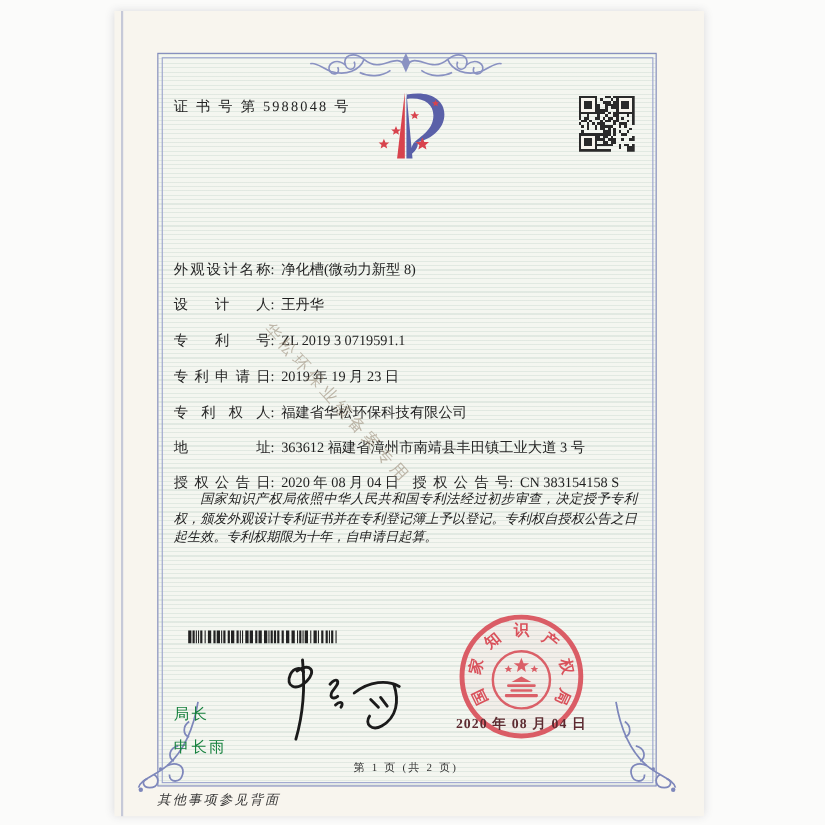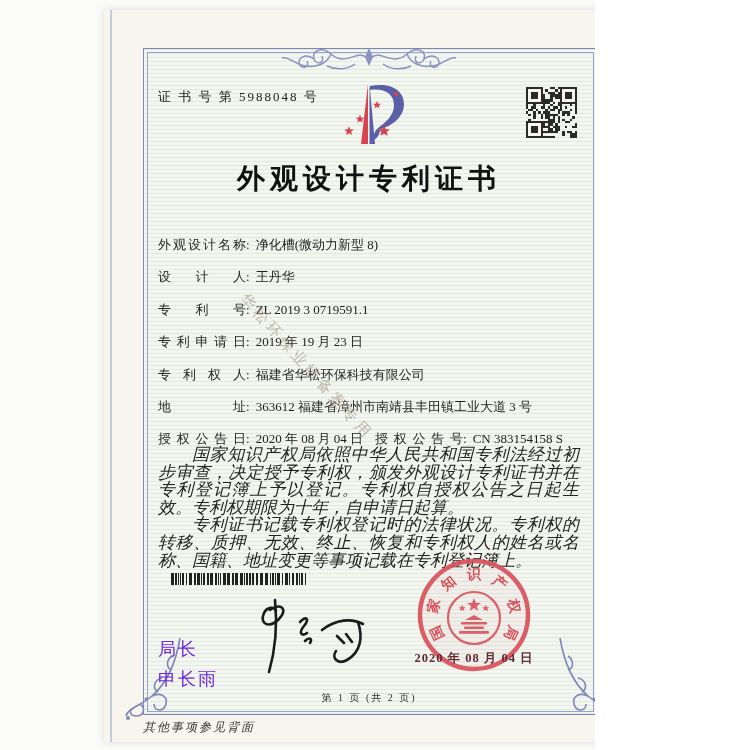--- a/index.html
+++ b/index.html
@@ -1,16 +1,16 @@
 <!DOCTYPE html>
 <html><head>
 <meta charset="utf-8">
 <style>
   html,body{margin:0;padding:0;}
-  .stage{position:relative;width:595px;height:750px;background:#fbfbfa;overflow:hidden;
+  .stage{position:relative;width:750px;height:750px;background:#fbfbfa;overflow:hidden;
          font-family:"Liberation Serif","DejaVu Serif",serif;color:#2b2b2b;}
   .paper{position:absolute;left:104px;top:10px;width:536px;height:732px;
          background:#f8f5ee;box-shadow:0 0 8px rgba(60,60,80,.18);}
   .edge-line{position:absolute;left:110px;top:10px;width:2px;height:732px;
          background:#aab0cd;opacity:.65;}
   .borderbox{position:absolute;left:143px;top:48px;width:452px;height:665px;
          border:1.4px solid #7d86b8;
          background:
            repeating-linear-gradient(180deg, rgba(150,180,168,.20) 0 1px, rgba(0,0,0,0) 1px 4px),
            #f4f6f0;}
@@ -22,26 +22,26 @@
   .logo{position:absolute;left:328px;top:80px;}
   .qr{position:absolute;left:526px;top:87px;}
   .title{position:absolute;left:143px;top:160px;width:452px;text-align:center;
          font-size:28px;font-weight:bold;letter-spacing:5px;color:#111;}
   .fields{position:absolute;left:158px;top:229px;width:424px;font-size:13px;}
   .frow{position:relative;height:32.4px;line-height:32.4px;white-space:nowrap;}
   .flabel{display:inline-flex;justify-content:space-between;width:88px;vertical-align:top;color:#262626;}
   .colon{margin-right:6px;}
   .fval{color:#1f1f1f;}
   .pair2{position:absolute;left:217px;top:0;}
-  .bodytext{position:absolute;left:158px;top:446px;width:421px;font-size:17px;
-         line-height:17.6px;font-style:italic;color:#222;text-align:justify;}
+  .bodytext{position:absolute;left:158px;top:446px;width:421px;font-size:12px;
+         line-height:17.6px;font-style:italic;color:#222;text-align:justify;font-family:Liberation Mono, monospace;}
   .bodytext p{margin:0;text-indent:2em;}
   .barcode{position:absolute;left:171px;top:573px;}
   .chief{position:absolute;left:158px;top:634px;font-family:"Liberation Sans","DejaVu Sans",sans-serif;
-         font-size:18px;letter-spacing:2px;color:#6d28d9;line-height:30px;}
+         font-size:14px;letter-spacing:2px;color:#15803d;line-height:30px;}
   .sig{position:absolute;left:236px;top:594px;}
   .seal{position:absolute;left:415px;top:556px;}
   .sealdate{position:absolute;left:408px;top:650px;width:132px;text-align:center;
          font-size:12.5px;letter-spacing:1px;color:#5d2b31;font-weight:bold;}
   .pagefoot{position:absolute;left:143px;top:691px;width:452px;text-align:center;
          font-size:10px;letter-spacing:2px;color:#333;}
   .backnote{position:absolute;left:143px;top:719px;width:452px;text-align:left;
          font-size:12px;font-style:italic;letter-spacing:2px;color:#3a3a3a;}
   .watermark{position:absolute;left:250px;top:290px;transform:rotate(48deg);transform-origin:0 0;
          font-size:15px;letter-spacing:4px;color:rgba(148,132,112,.55);white-space:nowrap;}
@@ -257,21 +257,20 @@
       <rect x="7" y="20" width="1" height="1" fill="#2a2a2a"></rect>
       <rect x="8" y="20" width="1" height="1" fill="#2a2a2a"></rect>
       <rect x="9" y="20" width="1" height="1" fill="#2a2a2a"></rect>
       <rect x="10" y="20" width="1" height="1" fill="#2a2a2a"></rect>
       <rect x="11" y="20" width="1" height="1" fill="#2a2a2a"></rect>
       <rect x="18" y="20" width="1" height="1" fill="#2a2a2a"></rect>
       <rect x="19" y="20" width="1" height="1" fill="#2a2a2a"></rect>
       <rect x="20" y="20" width="1" height="1" fill="#2a2a2a"></rect>
     </svg>
 
-  <div class="title">外观设计专利证书</div>
 
   <div class="fields">
     <div class="frow">
       <span class="flabel">
           <span>外</span>
           <span>观</span>
           <span>设</span>
           <span>计</span>
           <span>名</span>
           <span>称</span>
@@ -329,21 +328,20 @@
             <span>公</span>
             <span>告</span>
             <span>号</span>
           </span><span class="colon">:</span><span class="fval">CN 383154158 S</span>
       </span>
     </div>
   </div>
 
   <div class="bodytext">
     <p>国家知识产权局依照中华人民共和国专利法经过初步审查，决定授予专利权，颁发外观设计专利证书并在专利登记簿上予以登记。专利权自授权公告之日起生效。专利权期限为十年，自申请日起算。</p>
-    <p>专利证书记载专利权登记时的法律状况。专利权的转移、质押、无效、终止、恢复和专利权人的姓名或名称、国籍、地址变更等事项记载在专利登记簿上。</p>
   </div>
 
   <svg class="barcode" id="barcode" width="139" height="12">
       <rect x="0" y="0" width="3" height="12" fill="#222"></rect>
       <rect x="4" y="0" width="2" height="12" fill="#222"></rect>
       <rect x="7" y="0" width="1" height="12" fill="#222"></rect>
       <rect x="9" y="0" width="1" height="12" fill="#222"></rect>
       <rect x="11" y="0" width="2" height="12" fill="#222"></rect>
       <rect x="15" y="0" width="1" height="12" fill="#222"></rect>
       <rect x="18" y="0" width="3" height="12" fill="#222"></rect>

